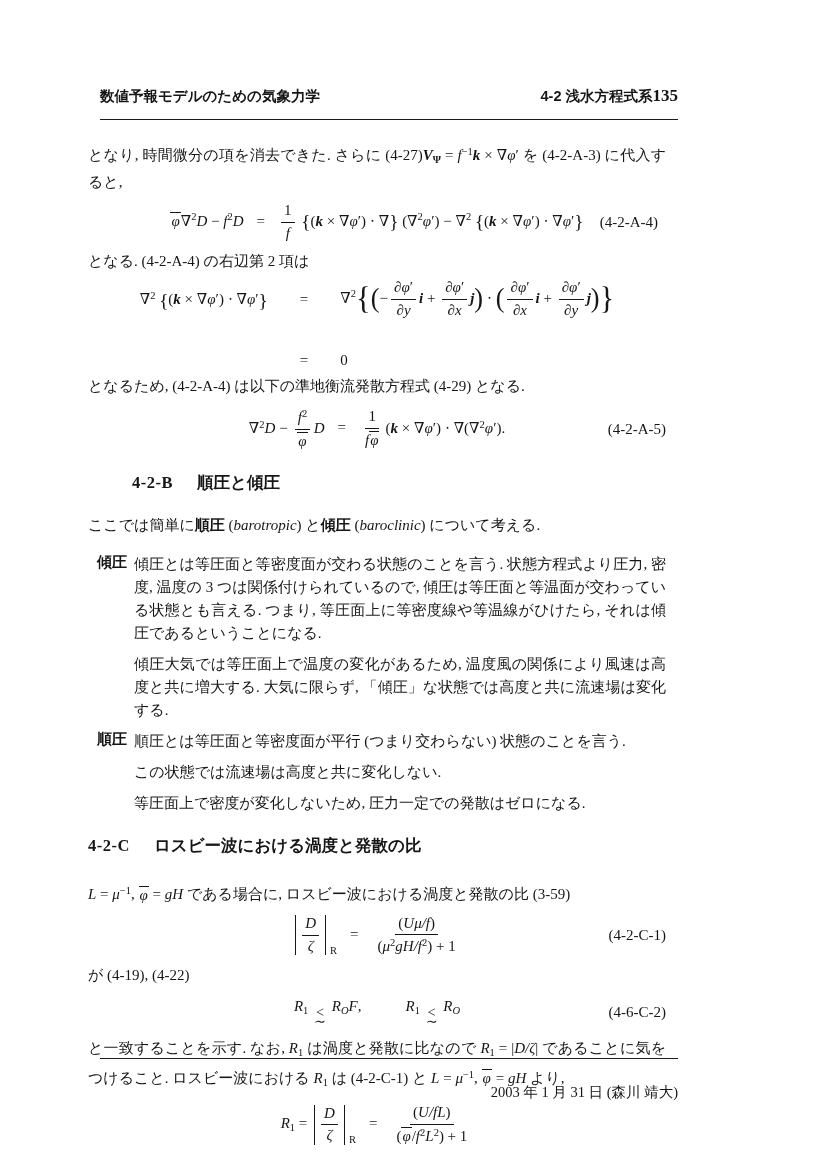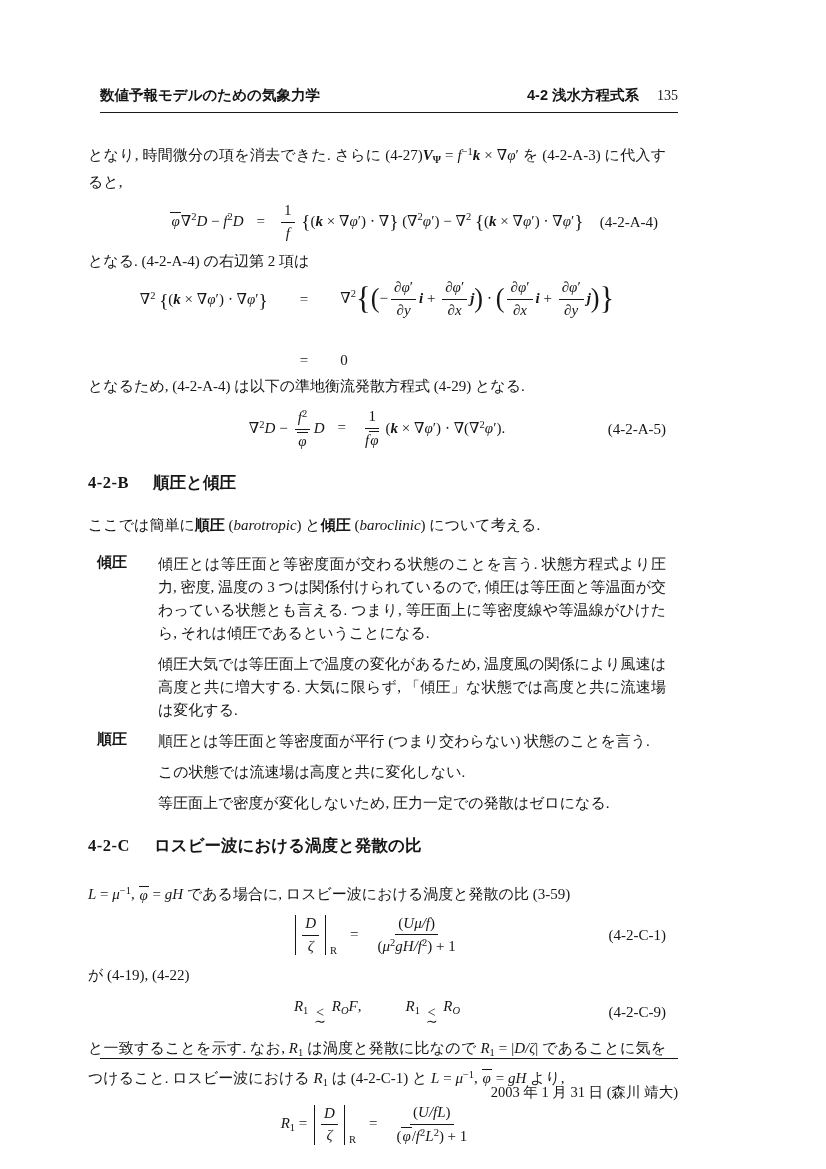--- a/index.html
+++ b/index.html
@@ -6,43 +6,43 @@
   .page{
     position:relative;width:826px;height:1169px;background:#fff;overflow:hidden;
     color:#161616;
     font-family:"Liberation Serif","DejaVu Serif",serif;
     font-size:15px;
   }
   
   .phead{
     position:absolute;left:100px;top:86px;width:578px;
     display:flex;justify-content:space-between;align-items:baseline;
-    border-bottom:1.4px solid #1a1a1a;padding-bottom:7px;
+    border-bottom:1.4px solid #1a1a1a;padding-bottom:13px;
   }
   .phead .ht{font-family:"Liberation Sans","DejaVu Sans",sans-serif;font-weight:bold;font-size:14.5px;}
   .phead .hrgt{display:flex;align-items:baseline;}
   .phead .hs{font-family:"Liberation Sans","DejaVu Sans",sans-serif;font-weight:bold;font-size:14.5px;}
-  .phead .hp{font-weight:normal;font-size:14px;margin-left:18px;}
+  .phead .hp{font-weight:bold;font-size:17px;}
   
   .content{position:absolute;left:88px;top:140px;width:578px;}
   .para{margin:0;line-height:23px;text-align:justify;}
   
   .sech{display:flex;align-items:baseline;font-weight:bold;font-size:16.5px;margin:0;}
   .sech .num{font-family:"Liberation Serif","DejaVu Serif",serif;margin-right:24px;letter-spacing:0.5px;}
   .sech .ttl{font-family:"Liberation Sans","DejaVu Sans",sans-serif;}
-  .sech-b{margin-top:22px;}
+  .sech-b{margin-top:22px;margin-left:44px;}
   .sech-c{margin-top:20px;}
   .mt-intro{margin-top:20px;}
   .mt-pc1{margin-top:22px;}
   
   .ditem{display:flex;margin-top:16px;}
   .ditem.d2{margin-top:8px;}
   .dterm{flex:0 0 46px;padding-left:9px;box-sizing:border-box;
          font-family:"Liberation Sans","DejaVu Sans",sans-serif;font-weight:bold;}
-  .dbody{flex:1;margin-left:24px;}
+  .dbody{flex:1;}
   .p-gap{margin-top:8px;}
   
   .eq{position:relative;display:flex;justify-content:center;align-items:center;margin:8px 0;min-height:26px;}
   .eq.mA4{margin:8px 8px;}
   .eq .lbl{position:absolute;right:0;top:50%;transform:translateY(-50%);font-size:15px;}
   .m{white-space:nowrap;}
   .aligned{display:grid;grid-template-columns:auto auto auto;column-gap:12px;row-gap:6px;align-items:center;gap:32px;}
   .al-l{justify-self:end;}
   .al-e{justify-self:center;}
   .al-r{justify-self:start;}
@@ -176,21 +176,21 @@
     <p class="para">が (4-19), (4-22)</p>
 
     <div class="eq" style="margin:11px 0;align-items:flex-end;">
       <span class="m"><i>R</i><sub>1</sub> <span class="ls">
             <span>&lt;</span>
             <span>∼</span>
           </span> <i>R<sub>O</sub>F</i>,<span class="gap"></span><i>R</i><sub>1</sub> <span class="ls">
             <span>&lt;</span>
             <span>∼</span>
           </span> <i>R<sub>O</sub></i></span>
-      <span class="lbl">(4-2-C-9)</span>
+      <span class="lbl">(4-6-C-2)</span>
     </div>
 
     <p class="para">と一致することを示す. なお, <i>R</i><sub>1</sub> は渦度と発散に比なので <i>R</i><sub>1</sub> = |<i>D/ζ</i>| であることに気をつけること. ロスビー波における <i>R</i><sub>1</sub> は (4-2-C-1) と <i>L</i> = <i>μ</i><sup>−1</sup>, <span class="ov"><i>φ</i></span> = <i>gH</i> より,</p>
 
     <div class="eq" style="margin:10px 0;">
       <span class="m"><i>R</i><sub>1</sub> = <span class="vb"></span><span class="fr">
             <span class="fn"><i>D</i></span>
             <span class="fd"><i>ζ</i></span>
           </span><span class="vb"></span><span class="subR">R</span><span class="sp2">=</span><span class="fr">
             <span class="fn">(<i>U/fL</i>)</span>

